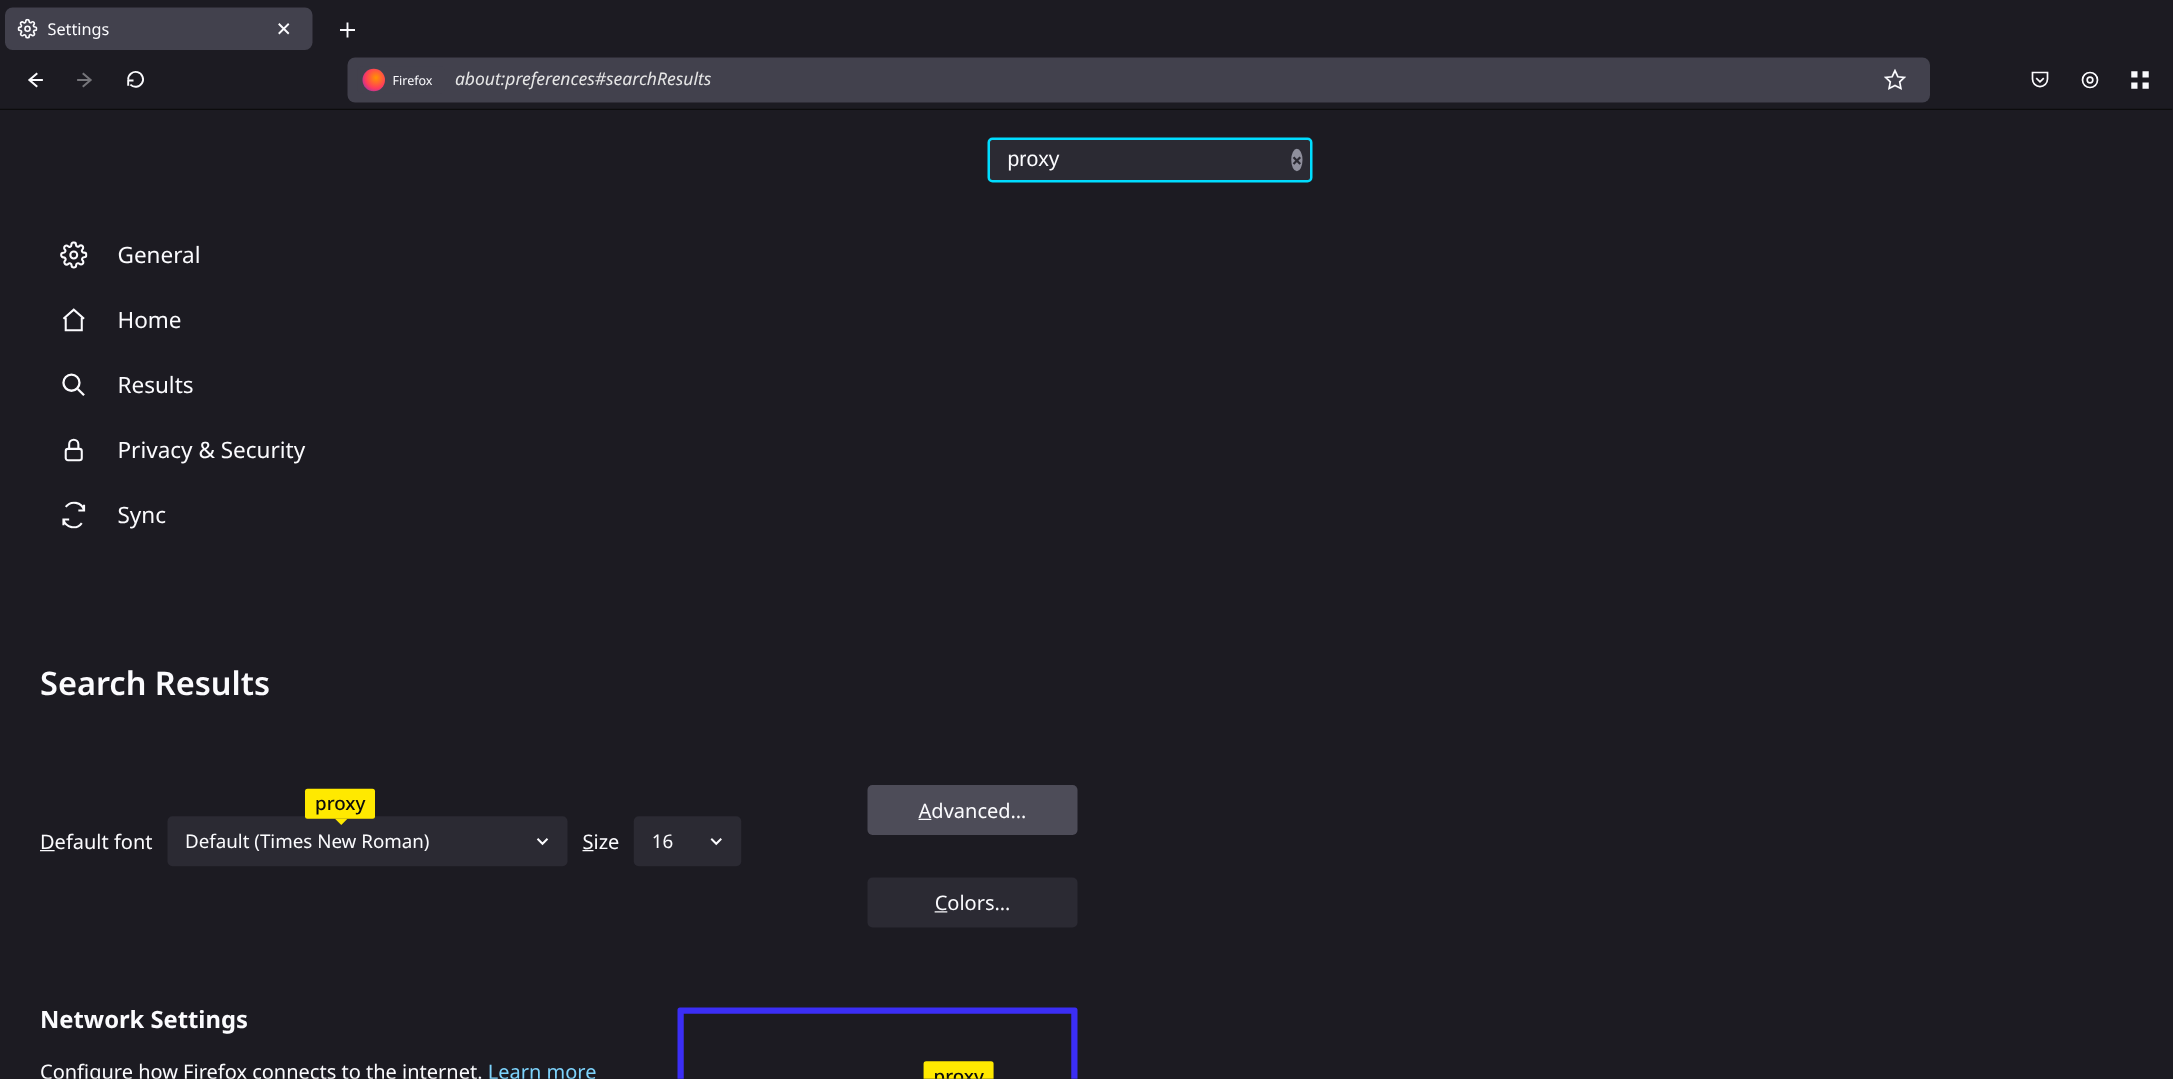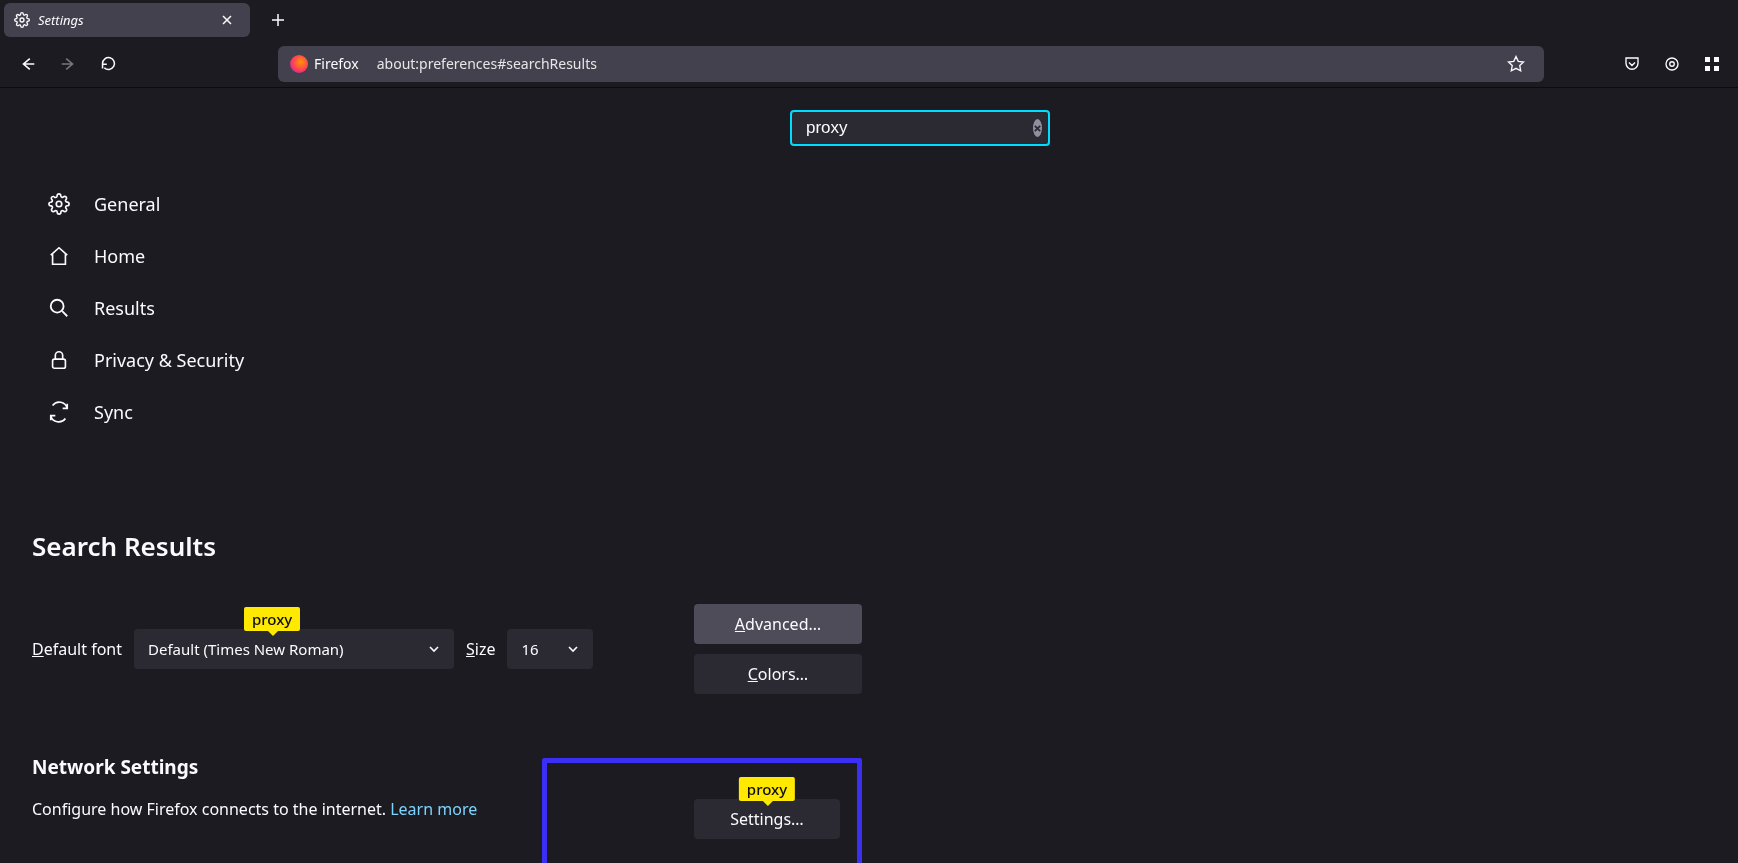--- a/index.html
+++ b/index.html
@@ -11,23 +11,22 @@
     width: 1738px;
     height: 863px;
     overflow: hidden;
   }
 
   
   .tab-bar {
     background: #1c1b22;
     height: 40px;
     display: flex;
-    align-items: center;
+    align-items: flex-end;
     padding: 0 4px;
-    font-style: italic;
   }
   .tab {
     background: #42414d;
     border-radius: 6px;
     height: 34px;
     width: 246px;
     display: flex;
     align-items: center;
     padding: 0 10px;
     margin-right: 6px;
@@ -75,29 +74,29 @@
     align-items: center;
     padding: 0 8px;
   }
   .url-identity {
     background: #42414d;
     border-radius: 4px;
     padding: 2px 10px 2px 4px;
     display: flex;
     align-items: center;
     gap: 6px;
-    font-size: 14px;
+    font-size: 10px;
     margin-right: 8px;
   }
   .fxlogo {
     width: 18px; height: 18px;
     background: radial-gradient(circle at 60% 40%, #ff9500 0%, #ff3b5c 55%, #722ed1 100%);
     border-radius: 50%;
   }
-  .url-text { flex: 1; font-size: 14px; color: #e6e6e6; }
+  .url-text { flex: 1; font-size: 14px; color: #e6e6e6; font-style: italic; }
   .tool-icons {
     display: flex;
     align-items: center;
     gap: 4px;
   }
   .tool-icons .nav-btn { margin: 0; }
 
   
   .settings-page {
     position: relative;
@@ -191,20 +190,21 @@
     background: #2b2a33;
     height: 40px;
     border-radius: 4px;
     padding: 0 36px;
     display: flex;
     align-items: center;
     justify-content: center;
     cursor: pointer;
     font-size: 16px;
     position: relative;
+    margin-top: 24px;
   }
   .btn.light { background: #4d4c58; }
   .rcol {
     display: flex;
     flex-direction: column;
     gap: 10px;
     width: 168px;
   }
 
   .network-row {

